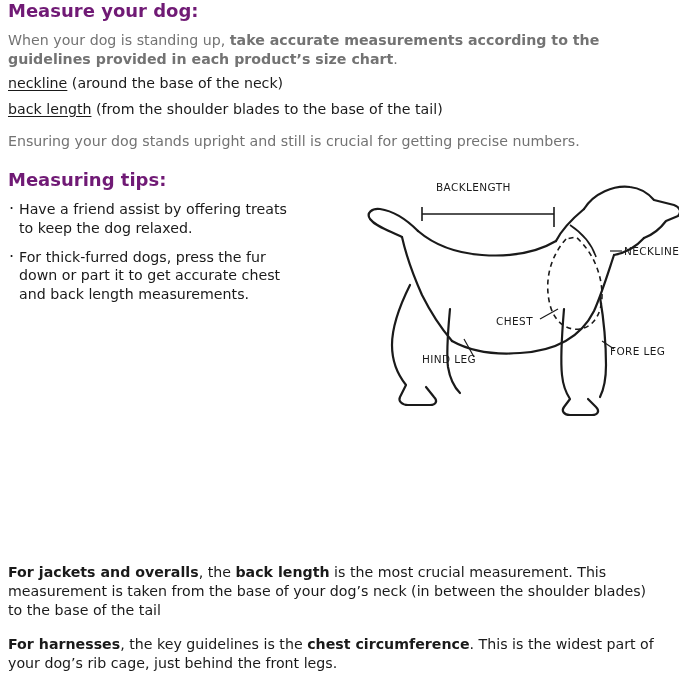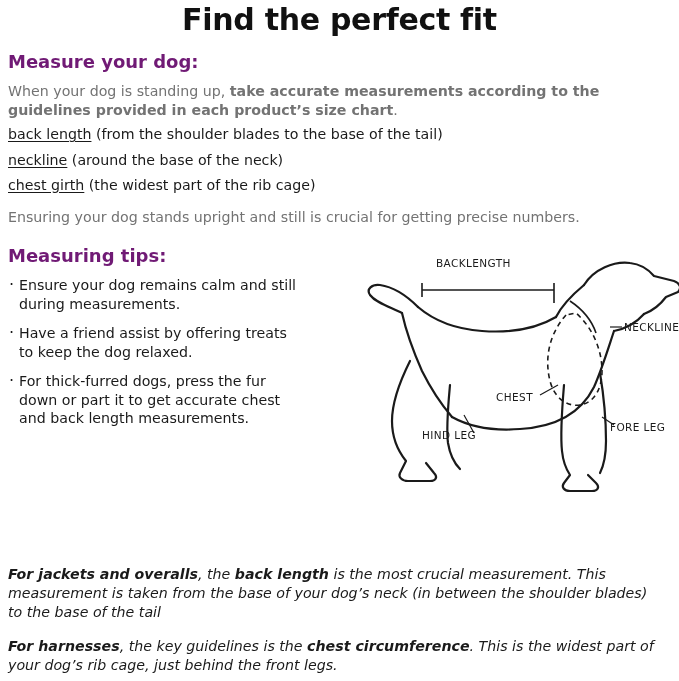--- a/index.html
+++ b/index.html
@@ -95,21 +95,20 @@
     text-decoration: underline;
   }
   .diagram svg {
     display: block;
   }
   .footer {
     position: absolute;
     left: 8px;
     right: 23px;
     bottom: 8px;
-    font-style: italic;
   }
   .footer p {
     font-size: 14.2px;
     line-height: 1.35;
     margin: 0 0 14px 0;
   }
   .footer p:last-child {
     margin-bottom: 0;
   }
   .diagram-label {
@@ -117,47 +116,42 @@
     font-size: 10.5px;
     fill: #1a1a1a;
     letter-spacing: 0.4px;
   }
 </style>
 </head>
 <body>
 
 <div class="page">
 
-  <h1 class="title">Find the perfect fit</h1>
 
   <h2 class="section-head">Measure your dog:</h2>
 
   <p class="body-text">
     <span>When your dog is standing up, </span><b>take accurate measurements according to the guidelines provided in each product’s size chart</b><span>.</span>
   </p>
 
 
-  <p class="term-line">
-    <span class="term">back length</span><span> (from the shoulder blades to the base of the tail)</span>
-  </p>
   <p class="term-line">
     <span class="term">neckline</span><span> (around the base of the neck)</span>
   </p>
   <p class="term-line">
-    <span class="term">chest girth</span><span> (the widest part of the rib cage)</span>
+    <span class="term">back length</span><span> (from the shoulder blades to the base of the tail)</span>
   </p>
 
   <p class="body-text spaced">Ensuring your dog stands upright and still is crucial for getting precise numbers.</p>
 
   <div class="mid">
 
     <div class="tips">
       <h2 class="section-head">Measuring tips:</h2>
       <ul>
-        <li>Ensure your dog remains calm and still during measurements.</li>
         <li>Have a friend assist by offering treats to keep the dog relaxed.</li>
         <li>For thick-furred dogs, press the fur down or part it to get accurate chest and back length measurements.</li>
       </ul>
     </div>
 
     <div class="diagram">
       <svg width="370" height="250" viewBox="0 0 370 250">
         <g fill="none" stroke="#1a1a1a" stroke-width="2.2" stroke-linecap="round" stroke-linejoin="round">
 
           <path d="M270 40 C 280 24, 300 16, 316 18 C 326 19, 334 24, 340 31 L 360 36 C 366 38, 368 43, 364 47 L 352 52 C 346 60, 338 66, 330 69"></path>

